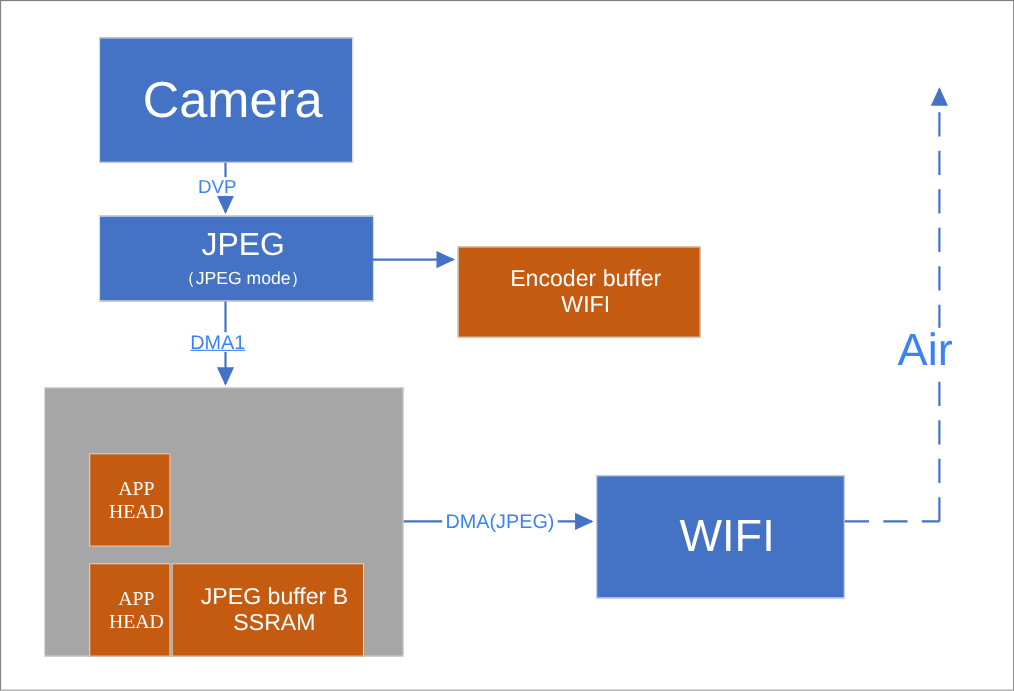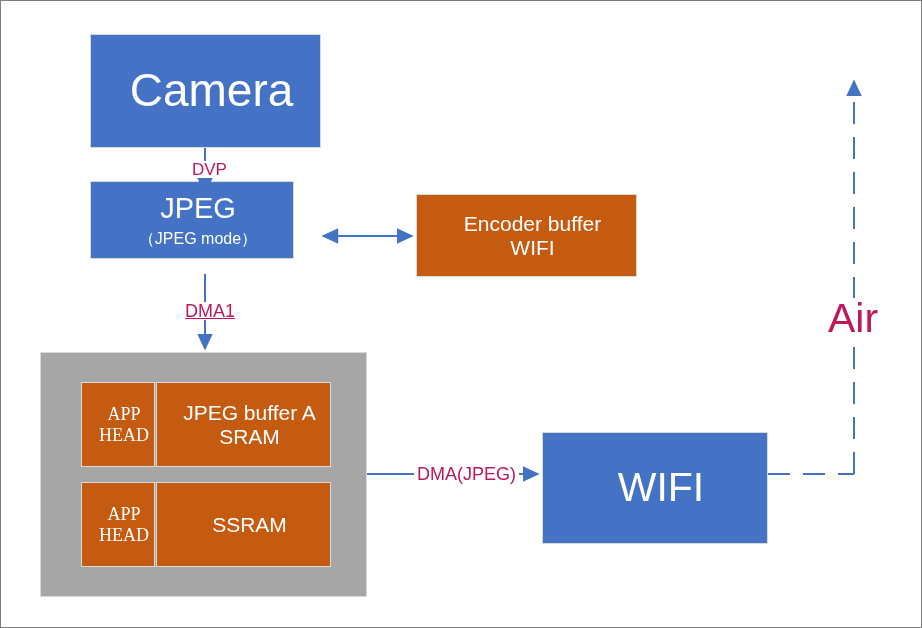--- a/index.html
+++ b/index.html
@@ -26,33 +26,32 @@
     color: #ffffff;
     display: flex;
     flex-direction: column;
     align-items: center;
     justify-content: center;
     text-align: center;
     line-height: 1.12;
     padding-left: 12px;
   }
   .box.blue { background: #4472c4; }
-  .box.orange { background: #c55a11; }
+  .box.orange { background: #c55a11; margin-top: 30px; }
   .gray-container {
     position: absolute;
     box-sizing: border-box;
     background: #a6a6a6;
     border: 1px solid #d9d9d9;
   }
   .label {
     position: absolute;
-    color: #be185d;
+    color: #3b82f6;
     white-space: nowrap;
     line-height: 1;
-    margin-left: 12px;
   }
   svg.overlay {
     position: absolute;
     left: 0;
     top: 0;
     width: 922px;
     height: 628px;
     pointer-events: none;
   }
   .t-camera { font-size: 46px; }
@@ -69,48 +68,45 @@
 </style>
 </head>
 <body>
 
 <div id="canvas">
 
   <div class="box blue" style="left:89px; top:33px; width:231px; height:114px;">
     <span class="t-camera">Camera</span>
   </div>
 
-  <div class="box blue" style="left:89px; top:180px; width:204px; height:78px;">
+  <div class="box blue" style="left:89px; top:195px; width:250px; height:78px;">
     <span class="t-jpeg-main">JPEG</span>
     <span class="t-jpeg-sub">（JPEG mode）</span>
   </div>
 
   <div class="box orange" style="left:415px; top:193px; width:221px; height:83px;">
     <span class="t-encoder">Encoder buffer</span>
     <span class="t-encoder">WIFI</span>
   </div>
 
   <div class="gray-container" style="left:39px; top:351px; width:327px; height:245px;"></div>
 
   <div class="box orange" style="left:80px; top:381px; width:74px; height:85px;">
     <span class="t-apphead">APP</span>
     <span class="t-apphead">HEAD</span>
   </div>
 
-  <div class="box orange" style="left:155px; top:381px; width:175px; height:85px;">
-    <span class="t-buffer">JPEG buffer A</span>
-    <span class="t-buffer">SRAM</span>
-  </div>
 
   <div class="box orange" style="left:80px; top:481px; width:74px; height:85px;">
     <span class="t-apphead">APP</span>
     <span class="t-apphead">HEAD</span>
   </div>
 
   <div class="box orange" style="left:155px; top:481px; width:175px; height:85px;">
+    <span class="t-buffer">JPEG buffer B</span>
     <span class="t-buffer">SSRAM</span>
   </div>
 
   <div class="box blue" style="left:541px; top:419px; width:226px; height:112px;margin-top:12px;">
     <span class="t-wifi">WIFI</span>
   </div>
 
   <svg class="overlay" viewBox="0 0 922 628">
     <defs>
       <marker id="ah" markerWidth="9" markerHeight="9" refX="7.6" refY="4.5" orient="auto" markerUnits="strokeWidth">

